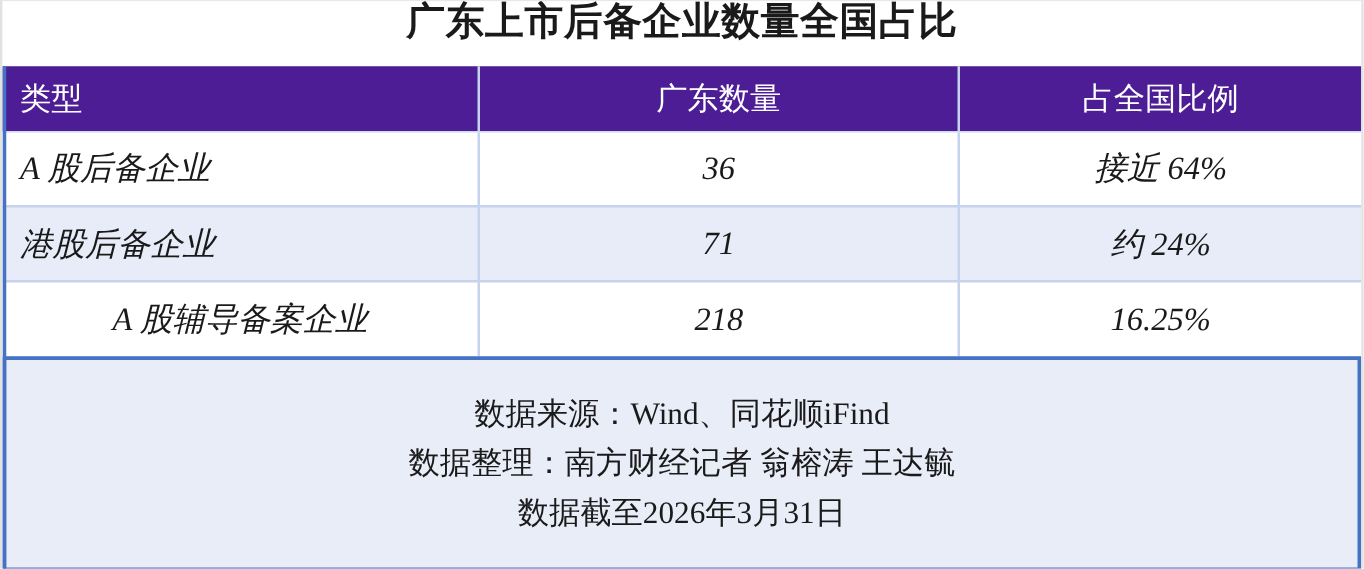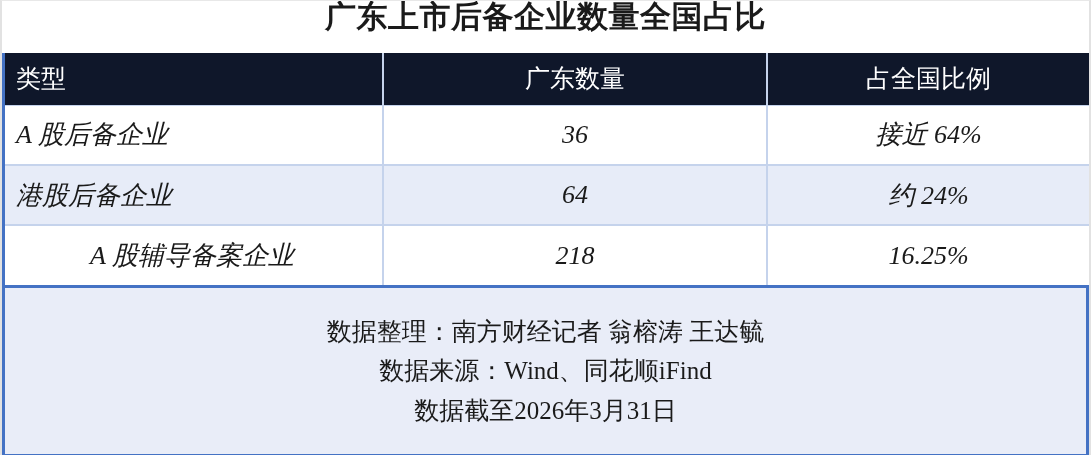--- a/index.html
+++ b/index.html
@@ -40,21 +40,21 @@
   .tbl {
     width: 100%;
     border-collapse: collapse;
     table-layout: fixed;
   }
   .tbl col.c1 { width: 381px; }
   .tbl col.c2 { width: 384px; }
   .tbl col.c3 { width: 322px; }
 
   thead th {
-    background: #0f172a;
+    background: #4c1d95;
     color: #ffffff;
     font-weight: normal;
     font-size: 25px;
     height: 52px;
     padding: 0 14px;
     border-right: 2px solid #c5d3ec;
     border-bottom: 1px solid #c5d3ec;
     box-sizing: border-box;
     white-space: nowrap;
   }
@@ -139,30 +139,30 @@
       </tr>
     </thead>
     <tbody>
       <tr class="band-white">
         <td class="cell-type">A 股后备企业</td>
         <td class="cell-count">36</td>
         <td class="cell-share">接近 64%</td>
       </tr>
       <tr class="band-tint">
         <td class="cell-type">港股后备企业</td>
-        <td class="cell-count">64</td>
+        <td class="cell-count">71</td>
         <td class="cell-share">约 24%</td>
       </tr>
       <tr class="band-white">
         <td class="cell-type">A 股辅导备案企业</td>
         <td class="cell-count">218</td>
         <td class="cell-share">16.25%</td>
       </tr>
     </tbody>
   </table>
 
   <div class="footer-block">
+    <div class="footer-line">数据来源：Wind、同花顺iFind</div>
     <div class="footer-line">数据整理：南方财经记者 翁榕涛 王达毓</div>
-    <div class="footer-line">数据来源：Wind、同花顺iFind</div>
     <div class="footer-line">数据截至2026年3月31日</div>
   </div>
 
 </div>
 
 </body></html>

